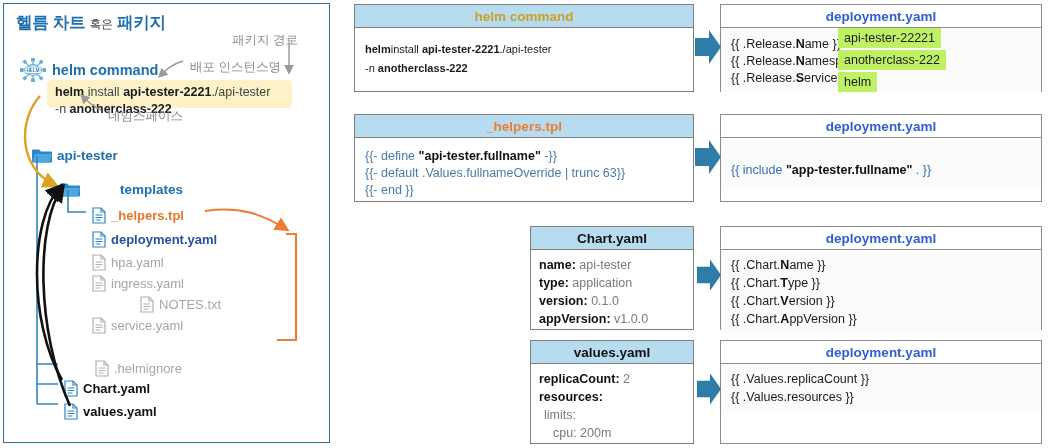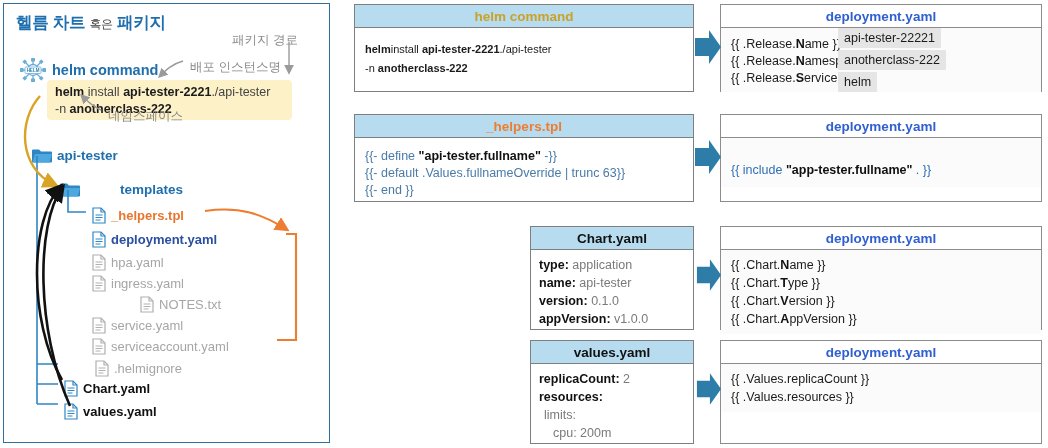--- a/index.html
+++ b/index.html
@@ -13,21 +13,21 @@
   #panel-title{position:absolute;left:12px;top:8px;font-size:16.5px;font-weight:bold;
       color:#1f6fae;letter-spacing:-0.3px;white-space:nowrap;}
   #panel-title .small{font-size:12px;font-weight:normal;color:#3a3a3a;}
 
   
   #helm-cmd-row{position:absolute;left:16px;top:54px;display:flex;align-items:center;gap:6px;}
   #helm-logo{width:26px;height:24px;display:block;}
   #helm-cmd-label{font-size:14.5px;font-weight:bold;color:#1f6fae;white-space:nowrap;}
 
   
-  #cmd-box{position:absolute;left:43px;top:76px;width:245px;height:40px;
+  #cmd-box{position:absolute;left:43px;top:76px;width:245px;height:28px;
       background:#fdf1c8;border-radius:4px;padding:4px 8px;box-sizing:border-box;
       font-size:12.5px;color:#1b1b1b;line-height:17px;white-space:nowrap;}
   #cmd-box b{font-weight:bold;}
   #cmd-box .nb{font-weight:normal;color:#444;}
 
   
   .anno{position:absolute;font-size:12.5px;color:#8a8a8a;white-space:nowrap;}
   #anno-pkg-path{left:228px;top:28px;}
   #anno-release{left:186px;top:55px;}
   #anno-ns{left:104px;top:104px;}
@@ -71,21 +71,21 @@
   .card.out .card-bd{background:#fbfbfb;}
 
   .tpl{color:#4a7ba8;}
   .kw{color:#2f6fb5;}
   .blk{color:#111;font-weight:bold;}
   .key{font-weight:bold;color:#111;}
   .val{color:#7a7a7a;}
   .mono-row{white-space:nowrap;}
   .bold1{font-weight:bold;}
 
-  .hl{display:inline-block;background:#e5e5e5;padding:0 6px;border-radius:1px;color:#1b1b1b;}
+  .hl{display:inline-block;background:#bef264;padding:0 6px;border-radius:1px;color:#1b1b1b;}
 
   
   #card-helmcmd{left:354px;top:4px;width:340px;height:88px;}
   #card-dep1   {left:720px;top:4px;width:322px;height:88px;}
   #card-helpers{left:354px;top:114px;width:340px;height:88px;}
   #card-dep2   {left:720px;top:114px;width:322px;height:88px;}
   #card-chart  {left:530px;top:226px;width:164px;height:104px;}
   #card-dep3   {left:720px;top:226px;width:322px;height:104px;}
   #card-values {left:530px;top:340px;width:164px;height:104px;}
   #card-dep4   {left:720px;top:340px;width:322px;height:104px;}
@@ -215,28 +215,20 @@
 
     <div class="trow" id="r-service">
       <svg class="fileico" viewBox="0 0 14 17">
         <path d="M1 1h8l4 4v11H1z" fill="#fff" stroke="#b0b0b0" stroke-width="1.2"></path>
         <path d="M9 1v4h4" fill="none" stroke="#b0b0b0" stroke-width="1.2"></path>
         <path d="M3.5 8h7M3.5 10.5h7M3.5 13h5" stroke="#b0b0b0" stroke-width="1"></path>
       </svg>
       <span class="tlabel lab-dim">service.yaml</span>
     </div>
 
-    <div class="trow" id="r-svcacct">
-      <svg class="fileico" viewBox="0 0 14 17">
-        <path d="M1 1h8l4 4v11H1z" fill="#fff" stroke="#b0b0b0" stroke-width="1.2"></path>
-        <path d="M9 1v4h4" fill="none" stroke="#b0b0b0" stroke-width="1.2"></path>
-        <path d="M3.5 8h7M3.5 10.5h7M3.5 13h5" stroke="#b0b0b0" stroke-width="1"></path>
-      </svg>
-      <span class="tlabel lab-dim">serviceaccount.yaml</span>
-    </div>
 
     <div class="trow" id="r-helmignore">
       <svg class="fileico" viewBox="0 0 14 17">
         <path d="M1 1h8l4 4v11H1z" fill="#fff" stroke="#b0b0b0" stroke-width="1.2"></path>
         <path d="M9 1v4h4" fill="none" stroke="#b0b0b0" stroke-width="1.2"></path>
         <path d="M3.5 8h7M3.5 10.5h7M3.5 13h5" stroke="#b0b0b0" stroke-width="1"></path>
       </svg>
       <span class="tlabel lab-dim">.helmignore</span>
     </div>
 
@@ -338,22 +330,22 @@
   <div class="card out" id="card-dep2">
     <div class="card-hd hd-blue">deployment.yaml</div>
     <div class="card-bd" style="padding-top:24px;">
       <div class="mono-row"><span class="kw">{{ include </span><span class="blk">"app-tester.fullname"</span><span class="kw"> . }}</span></div>
     </div>
   </div>
 
   <div class="card" id="card-chart">
     <div class="card-hd hd-black">Chart.yaml</div>
     <div class="card-bd" style="padding:6px 8px;line-height:18px;">
+      <div class="mono-row"><span class="key">name</span><span class="key">:</span> <span class="val">api-tester</span></div>
       <div class="mono-row"><span class="key">type</span><span class="key">:</span> <span class="val">application</span></div>
-      <div class="mono-row"><span class="key">name</span><span class="key">:</span> <span class="val">api-tester</span></div>
       <div class="mono-row"><span class="key">version</span><span class="key">:</span> <span class="val">0.1.0</span></div>
       <div class="mono-row"><span class="key">appVersion</span><span class="key">:</span> <span class="val">v1.0.0</span></div>
     </div>
   </div>
 
   <div class="card out" id="card-dep3">
     <div class="card-hd hd-blue">deployment.yaml</div>
     <div class="card-bd" style="padding:6px 10px;line-height:18px;">
       <div class="mono-row"><span>{{ .Chart.</span><span class="blk">N</span><span>ame }}</span></div>
       <div class="mono-row"><span>{{ .Chart.</span><span class="blk">T</span><span>ype }}</span></div>

